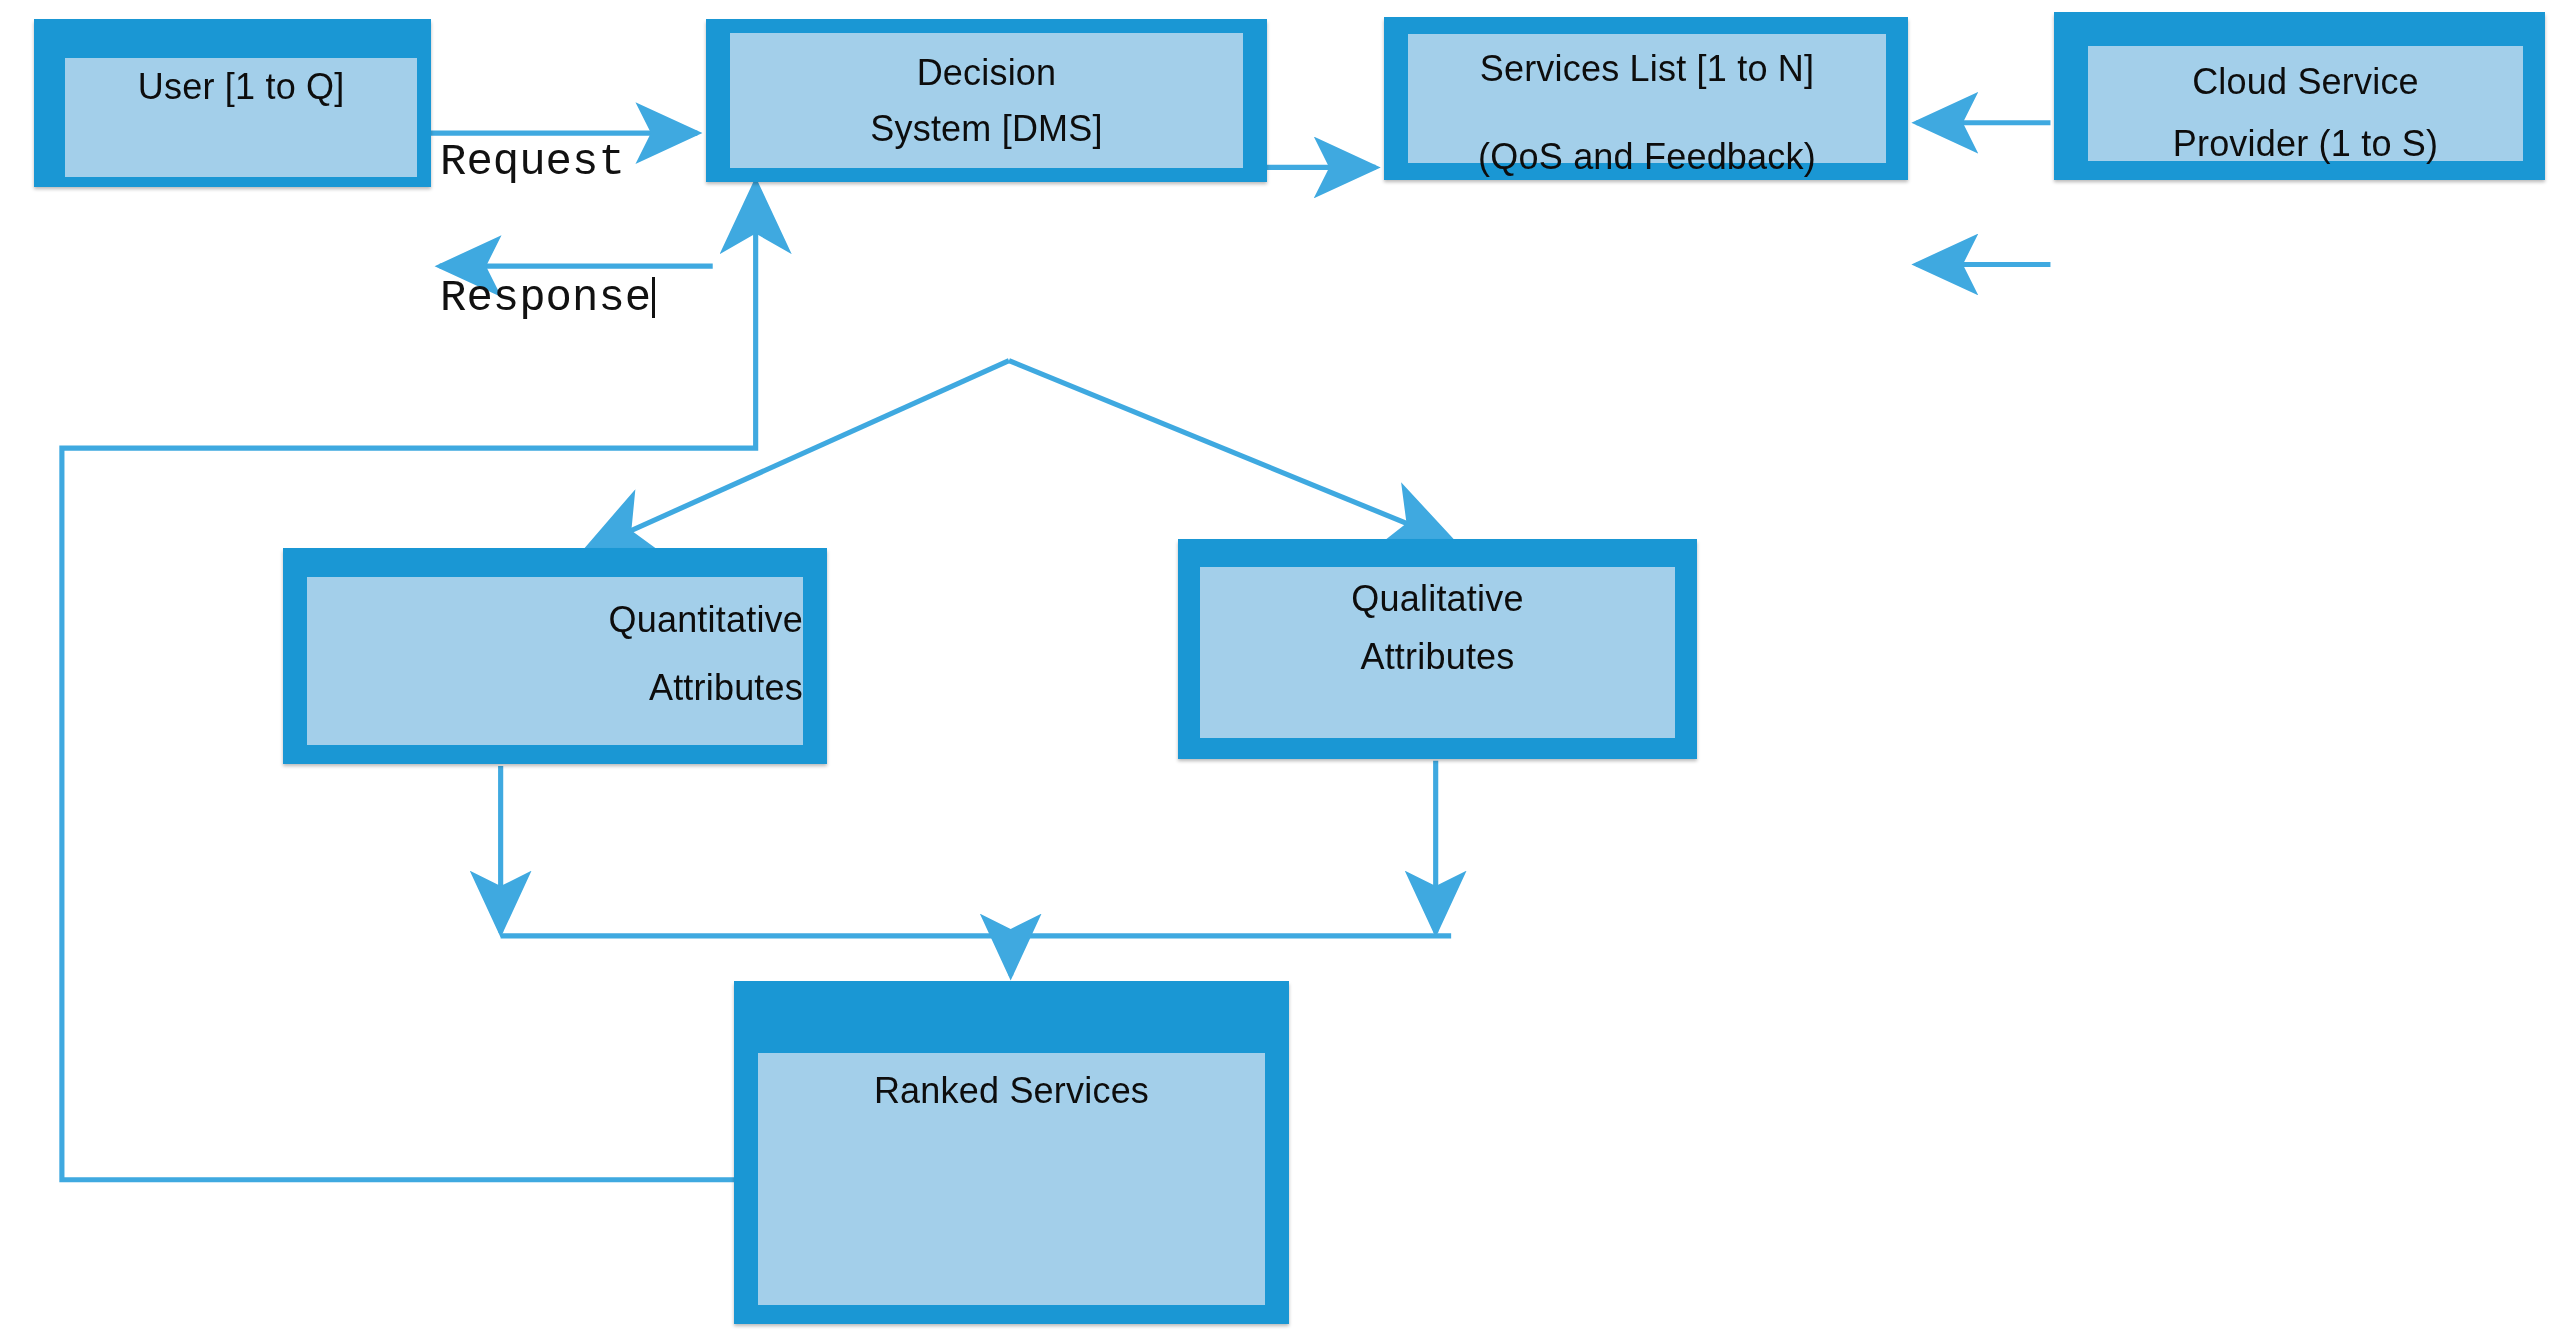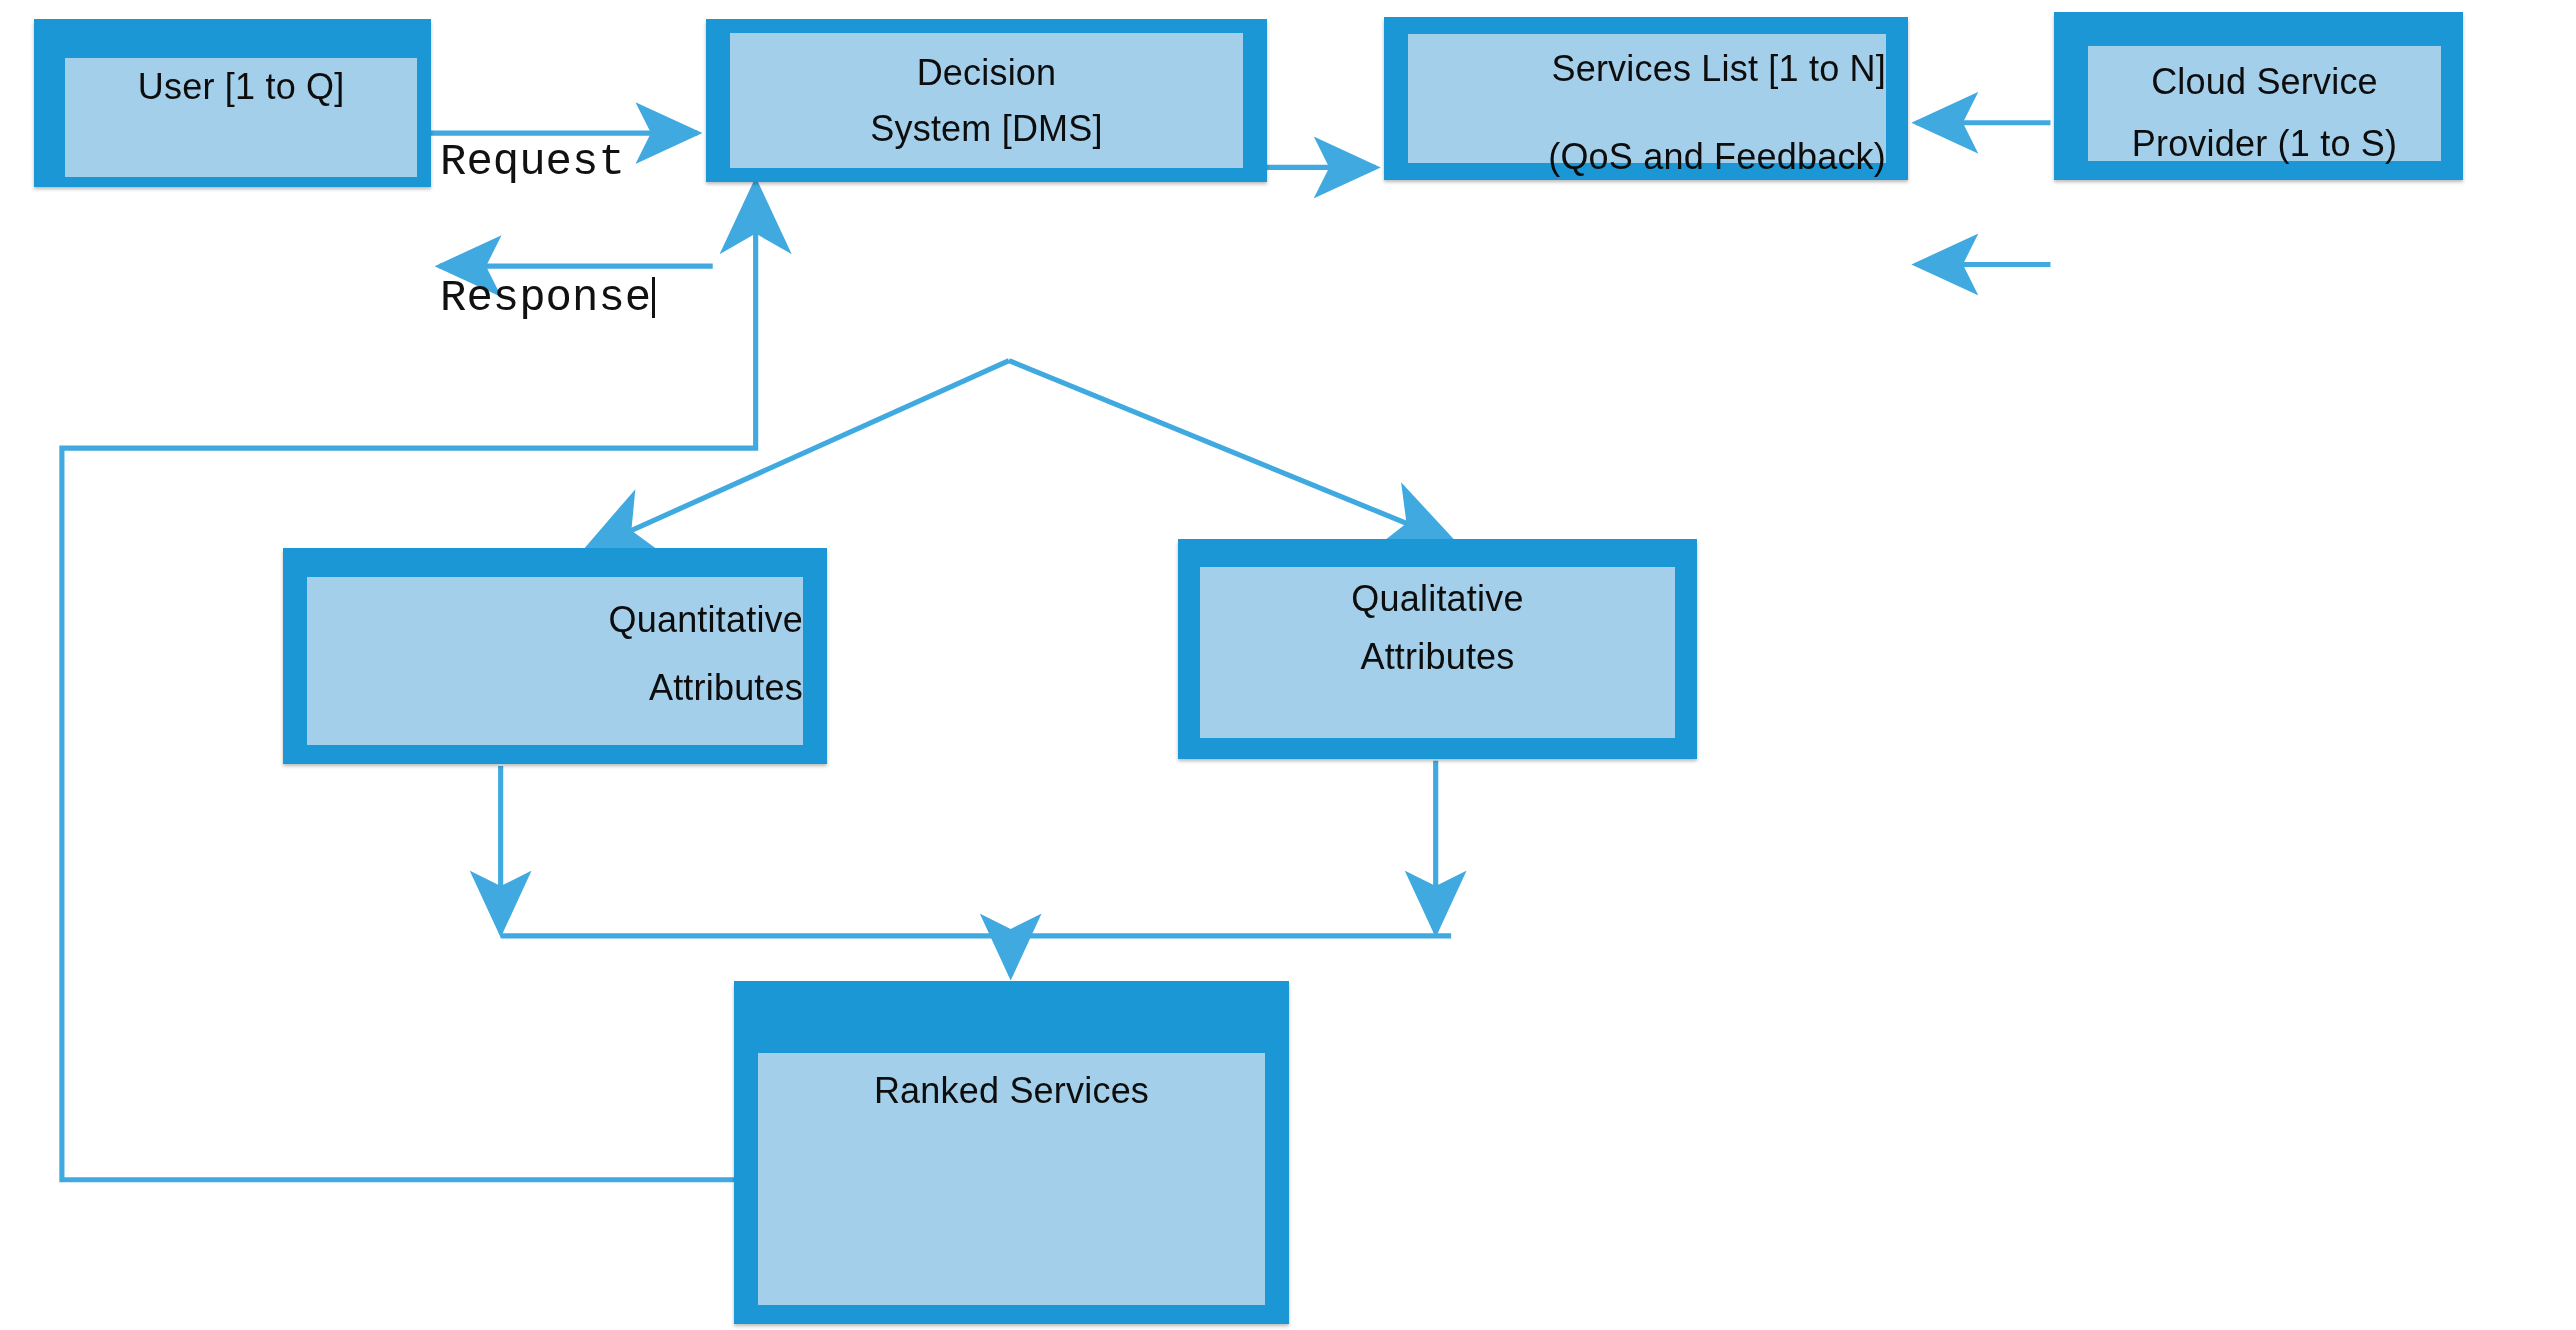--- a/index.html
+++ b/index.html
@@ -20,24 +20,24 @@
   
   #node-user{left:34px;top:19px;width:397px;height:168px;}
   #node-user .inner{left:31px;top:39px;right:13.7px;bottom:10.3px;justify-content:flex-start;}
   #node-user .label{padding-top:3px;}
 
   #node-dms{left:706px;top:19px;width:561px;height:163px;}
   #node-dms .inner{left:24px;top:13.7px;right:24px;bottom:13.7px;justify-content:center;}
 
   #node-services{left:1384px;top:17px;width:524px;height:163px;}
   #node-services .inner{left:24px;top:17px;right:22px;bottom:17px;justify-content:flex-start;}
-  #node-services .label{padding-top:8.6px;text-align:right;}
+  #node-services .label{padding-top:8.6px;}
   #node-services .label.l2{margin-top:29px;}
 
-  #node-provider{left:2054px;top:12px;width:409px;height:168px;}
+  #node-provider{left:2054px;top:12px;width:491px;height:168px;}
   #node-provider .inner{left:34px;top:34px;right:22px;bottom:19px;justify-content:flex-start;}
   #node-provider .label{padding-top:10.3px;}
 
   
   #node-quant{left:283px;top:548px;width:544px;height:216px;}
   #node-quant .inner{left:24px;top:29px;right:24px;bottom:19px;justify-content:flex-start;}
   #node-quant .label{padding-top:17px;text-align:right;}
 
   #node-qual{left:1178px;top:539px;width:519px;height:220px;}
   #node-qual .inner{left:22px;top:27.5px;right:22px;bottom:20.6px;justify-content:flex-start;}

